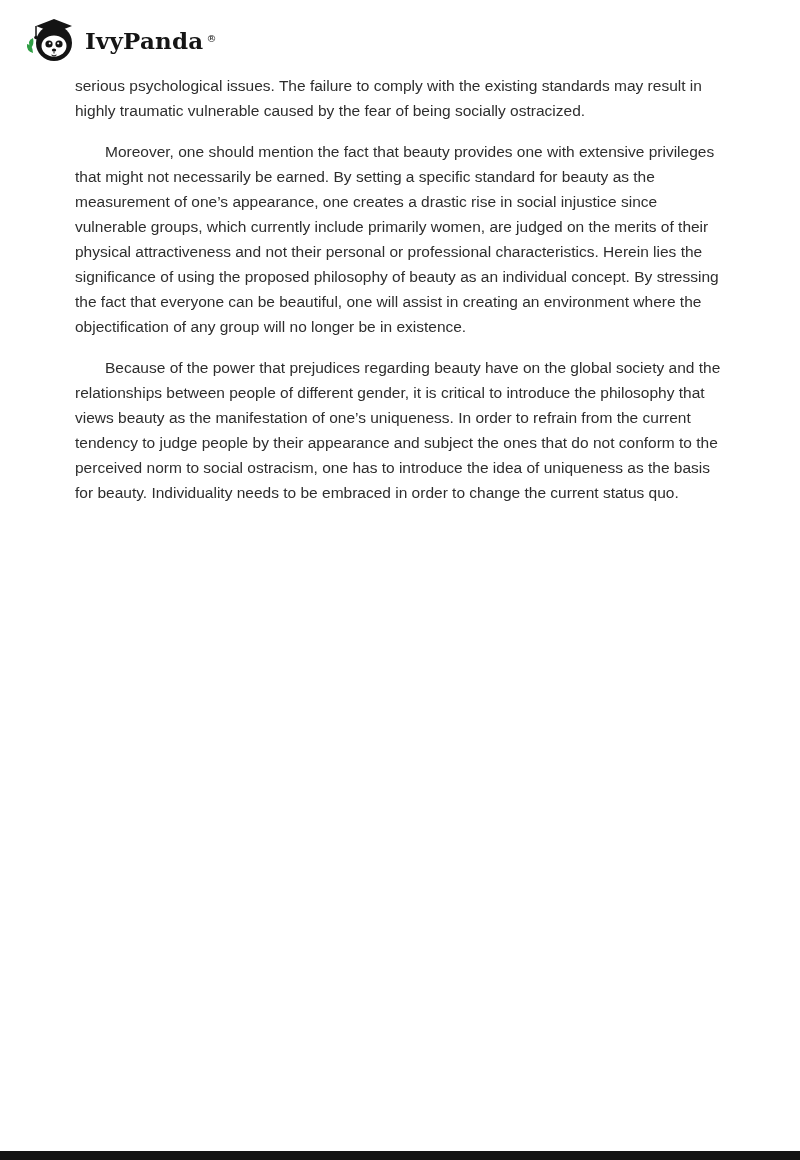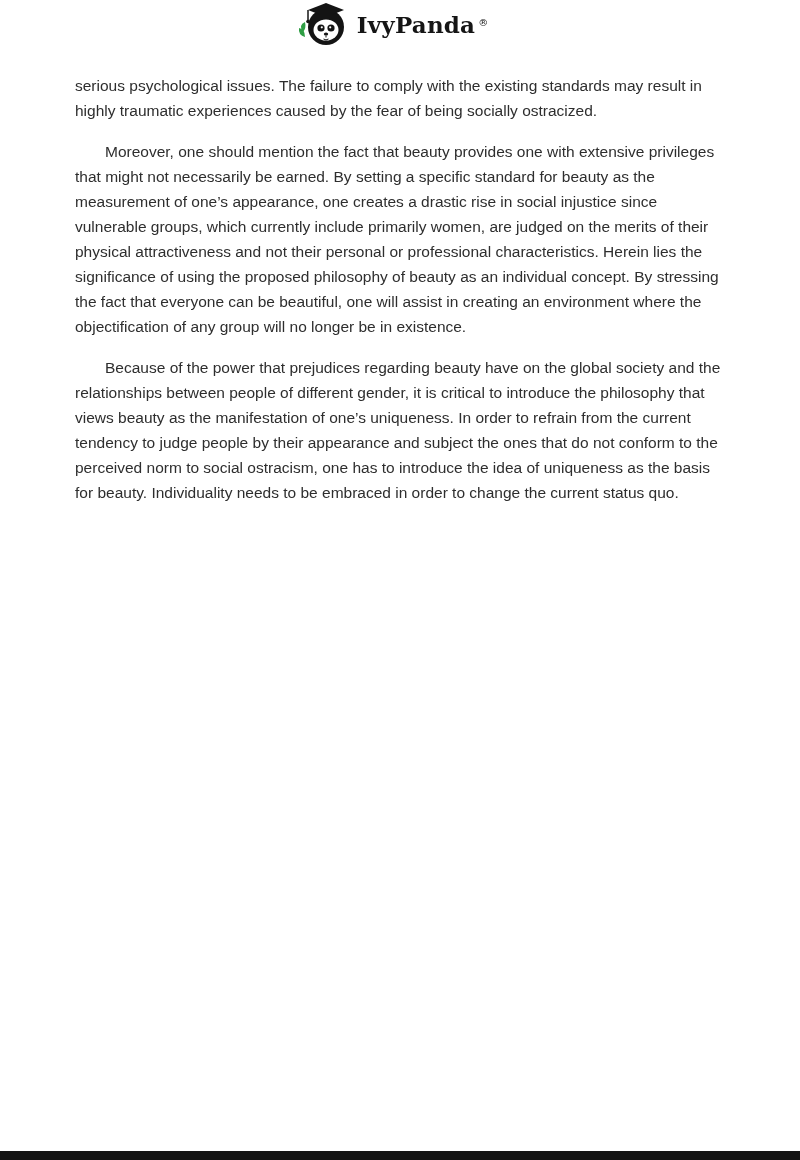--- a/index.html
+++ b/index.html
@@ -12,23 +12,22 @@
     position: relative;
     width: 800px; height: 1160px;
     overflow: hidden;
     background: #ffffff;
   }
   .header {
     position: absolute;
     top: 0; left: 0; right: 0;
     height: 64px;
     display: flex;
-    align-items: center;
-    padding: 0 34px 0 18px;
-    flex-direction: column;
+    align-items: flex-end;
+    padding: 0 34px 0 24px;
   }
   .logo-link {
     display: flex;
     align-items: center;
     gap: 9px;
     text-decoration: none;
     cursor: pointer;
   }
   .brand {
     font-family: "DejaVu Serif", serif;
@@ -109,21 +108,21 @@
           <path d="M12 10 v10" stroke="#141414" stroke-width="1.5" fill="none"></path>
           <circle cx="12" cy="21.5" r="1.8" fill="#141414"></circle>
         </svg>
       </span>
       <span class="brand">IvyPanda</span>
       <span class="reg" style="margin-left:-6px;">®</span>
     </div>
   </div>
 
   <div class="content">
-    <p>serious psychological issues. The failure to comply with the existing standards may result in highly traumatic experiences caused by the fear of being socially ostracized.</p>
+    <p>serious psychological issues. The failure to comply with the existing standards may result in highly traumatic vulnerable caused by the fear of being socially ostracized.</p>
     <p class="indent">Moreover, one should mention the fact that beauty provides one with extensive privileges that might not necessarily be earned. By setting a specific standard for beauty as the measurement of one’s appearance, one creates a drastic rise in social injustice since vulnerable groups, which currently include primarily women, are judged on the merits of their physical attractiveness and not their personal or professional characteristics. Herein lies the significance of using the proposed philosophy of beauty as an individual concept. By stressing the fact that everyone can be beautiful, one will assist in creating an environment where the objectification of any group will no longer be in existence.</p>
     <p class="indent">Because of the power that prejudices regarding beauty have on the global society and the relationships between people of different gender, it is critical to introduce the philosophy that views beauty as the manifestation of one’s uniqueness. In order to refrain from the current tendency to judge people by their appearance and subject the ones that do not conform to the perceived norm to social ostracism, one has to introduce the idea of uniqueness as the basis for beauty. Individuality needs to be embraced in order to change the current status quo.</p>
   </div>
 
 
   <div class="bottom-bar"></div>
 
 </div>
 
 </body></html>

